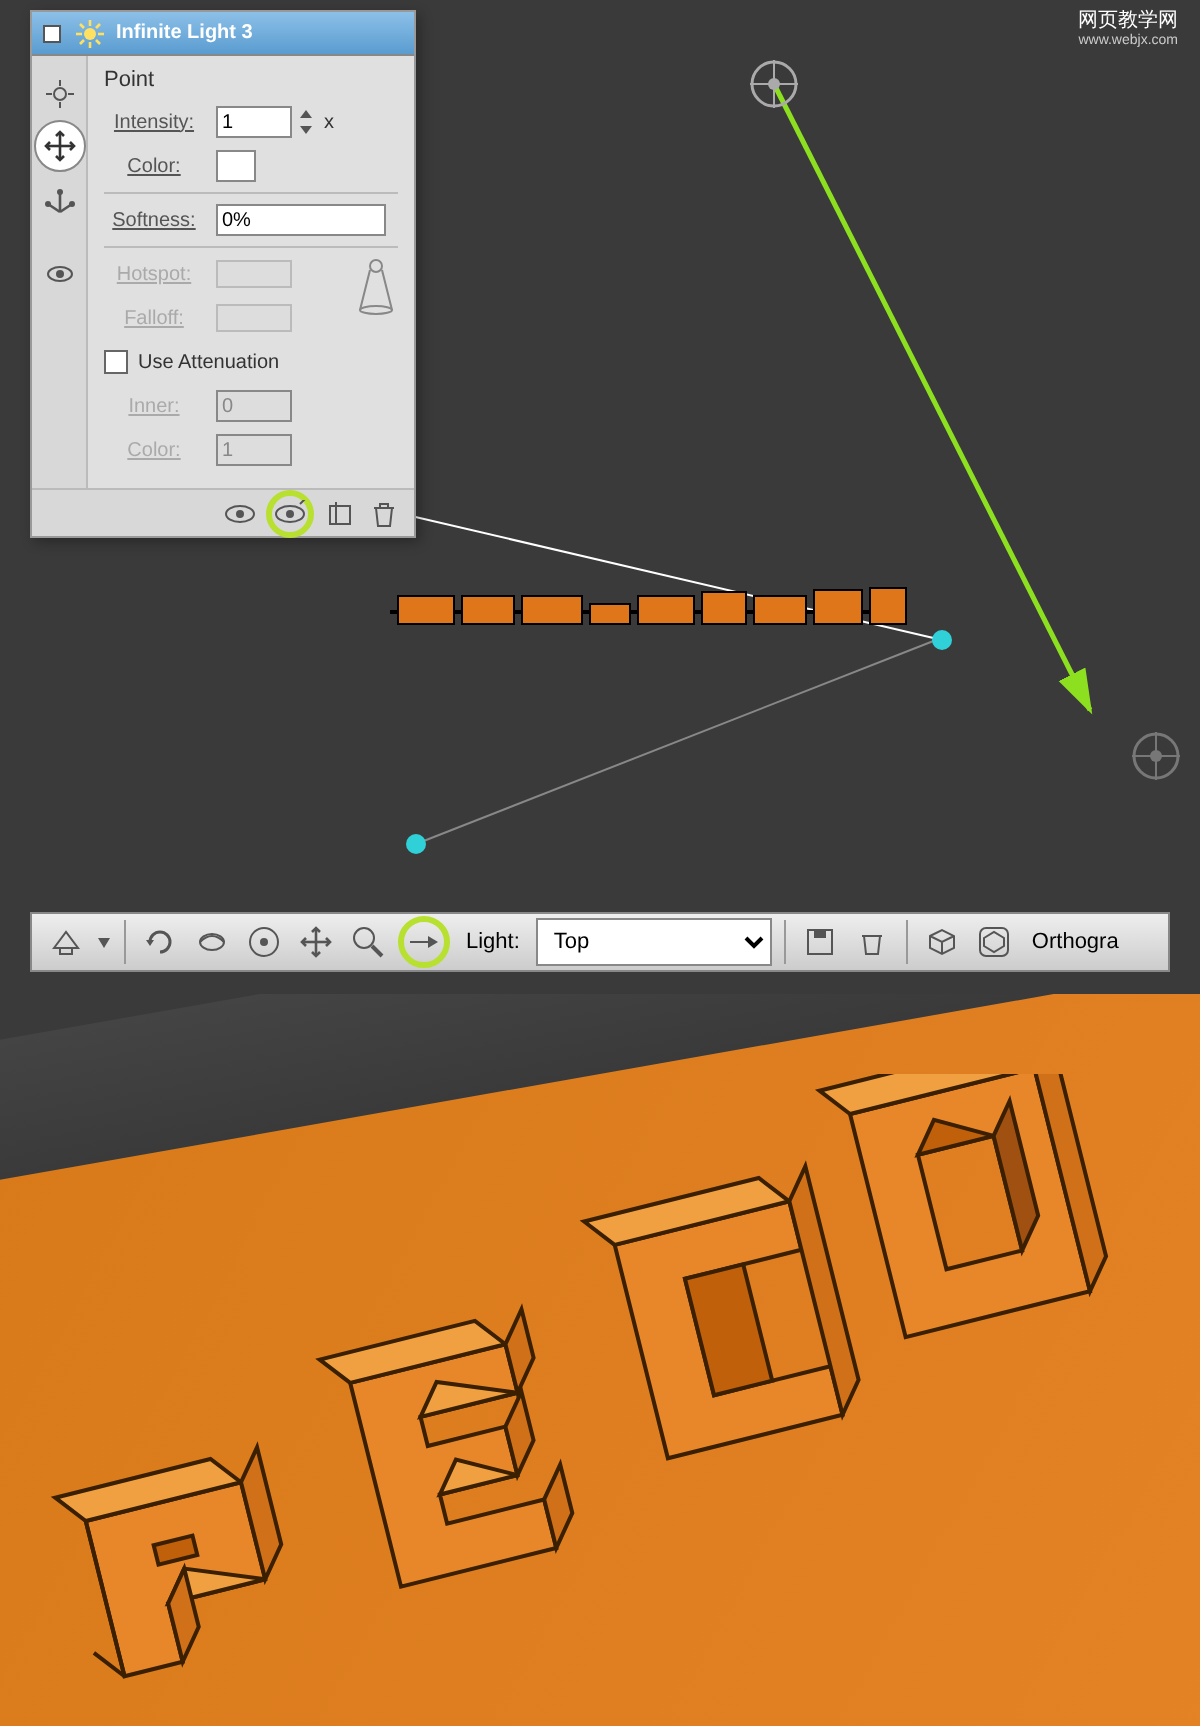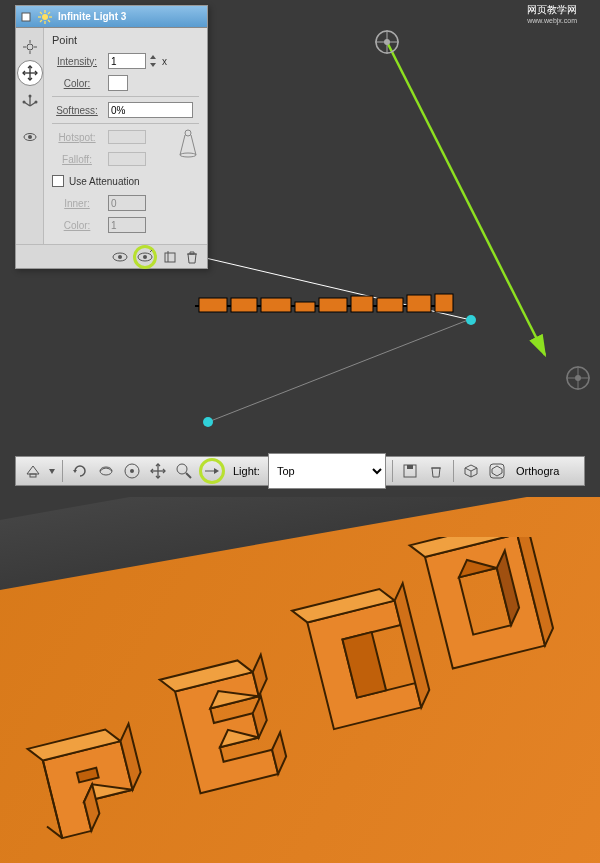--- a/index.html
+++ b/index.html
@@ -1,20 +1,20 @@
 <!DOCTYPE html>
 <html><head>
   <meta charset="utf-8">
   <style>
     * { margin: 0; padding: 0; box-sizing: border-box; font-family: Arial, sans-serif; }
     body { width: 600px; height: 863px; background: #3a3a3a; position: relative; overflow: hidden; }
     
     .top-section { position: absolute; top: 0; left: 0; width: 600px; height: 497px; background: #3a3a3a; }
     
-    .watermark { position: absolute; top: 3px; right: 23px; color: #fff; font-size: 10px; text-align: right; }
+    .watermark { position: absolute; top: 3px; right: 11px; color: #fff; font-size: 10px; text-align: right; }
     .watermark-sub { font-size: 7px; color: #ccc; }
     
     .light-panel { position: absolute; top: 5px; left: 15px; width: 193px; background: #e0e0e0; border: 1px solid #999; box-shadow: 2px 2px 6px rgba(0,0,0,0.3); }
     .light-header { background: linear-gradient(#8cc0e8, #5a9cd0); height: 22px; border-bottom: 1px solid #888; display: flex; align-items: center; padding: 0 4px; }
     .light-header-text { color: #fff; font-size: 10px; font-weight: bold; flex: 1; }
     
     .panel-body { display: flex; }
     .panel-sidebar { width: 28px; background: #d8d8d8; border-right: 1px solid #bbb; padding-top: 6px; }
     .sidebar-tool { width: 22px; height: 22px; margin: 2px auto; display: flex; align-items: center; justify-content: center; cursor: pointer; }
     .sidebar-tool.active { background: #fff; border: 1px solid #888; }
@@ -35,21 +35,21 @@
     
     .panel-footer { height: 24px; background: #d8d8d8; border-top: 1px solid #bbb; display: flex; justify-content: flex-end; align-items: center; padding: 0 6px; gap: 4px; }
     .footer-icon { width: 18px; height: 18px; cursor: pointer; display: flex; align-items: center; justify-content: center; }
     
     .canvas-svg { position: absolute; top: 0; left: 0; pointer-events: none; }
     
     .toolbar { position: absolute; top: 456px; left: 15px; width: 570px; height: 30px; background: linear-gradient(#eee, #ccc); border: 1px solid #888; display: flex; align-items: center; padding: 0 6px; gap: 4px; }
     .tb-icon { width: 22px; height: 22px; cursor: pointer; display: flex; align-items: center; justify-content: center; }
     .tb-sep { width: 1px; height: 22px; background: #999; margin: 0 2px; }
     .tb-label { font-size: 11px; margin: 0 4px; }
-    .tb-select { width: 118px; height: 36px; border: 1px solid #888; background: #fff; font-size: 11px; padding: 0 4px; }
+    .tb-select { width: 118px; height: 24px; border: 1px solid #888; background: #fff; font-size: 11px; padding: 0 4px; }
     
     .bottom-section { position: absolute; top: 497px; left: 0; width: 600px; height: 366px; overflow: hidden; }
     .orange-bg { position: absolute; width: 900px; height: 600px; background: linear-gradient(135deg, #d67818, #e8862a); transform: rotate(-16deg) translate(-80px, -60px); }
     .gray-overlay { position: absolute; top: 0; left: 0; width: 600px; height: 70px; background: linear-gradient(#444, #3a3a3a); transform: skewY(-10deg) translateY(-30px); }
     .psd-svg { position: absolute; top: 40px; left: 20px; }
   </style>
 </head>
 <body>
 
 <div class="top-section">

